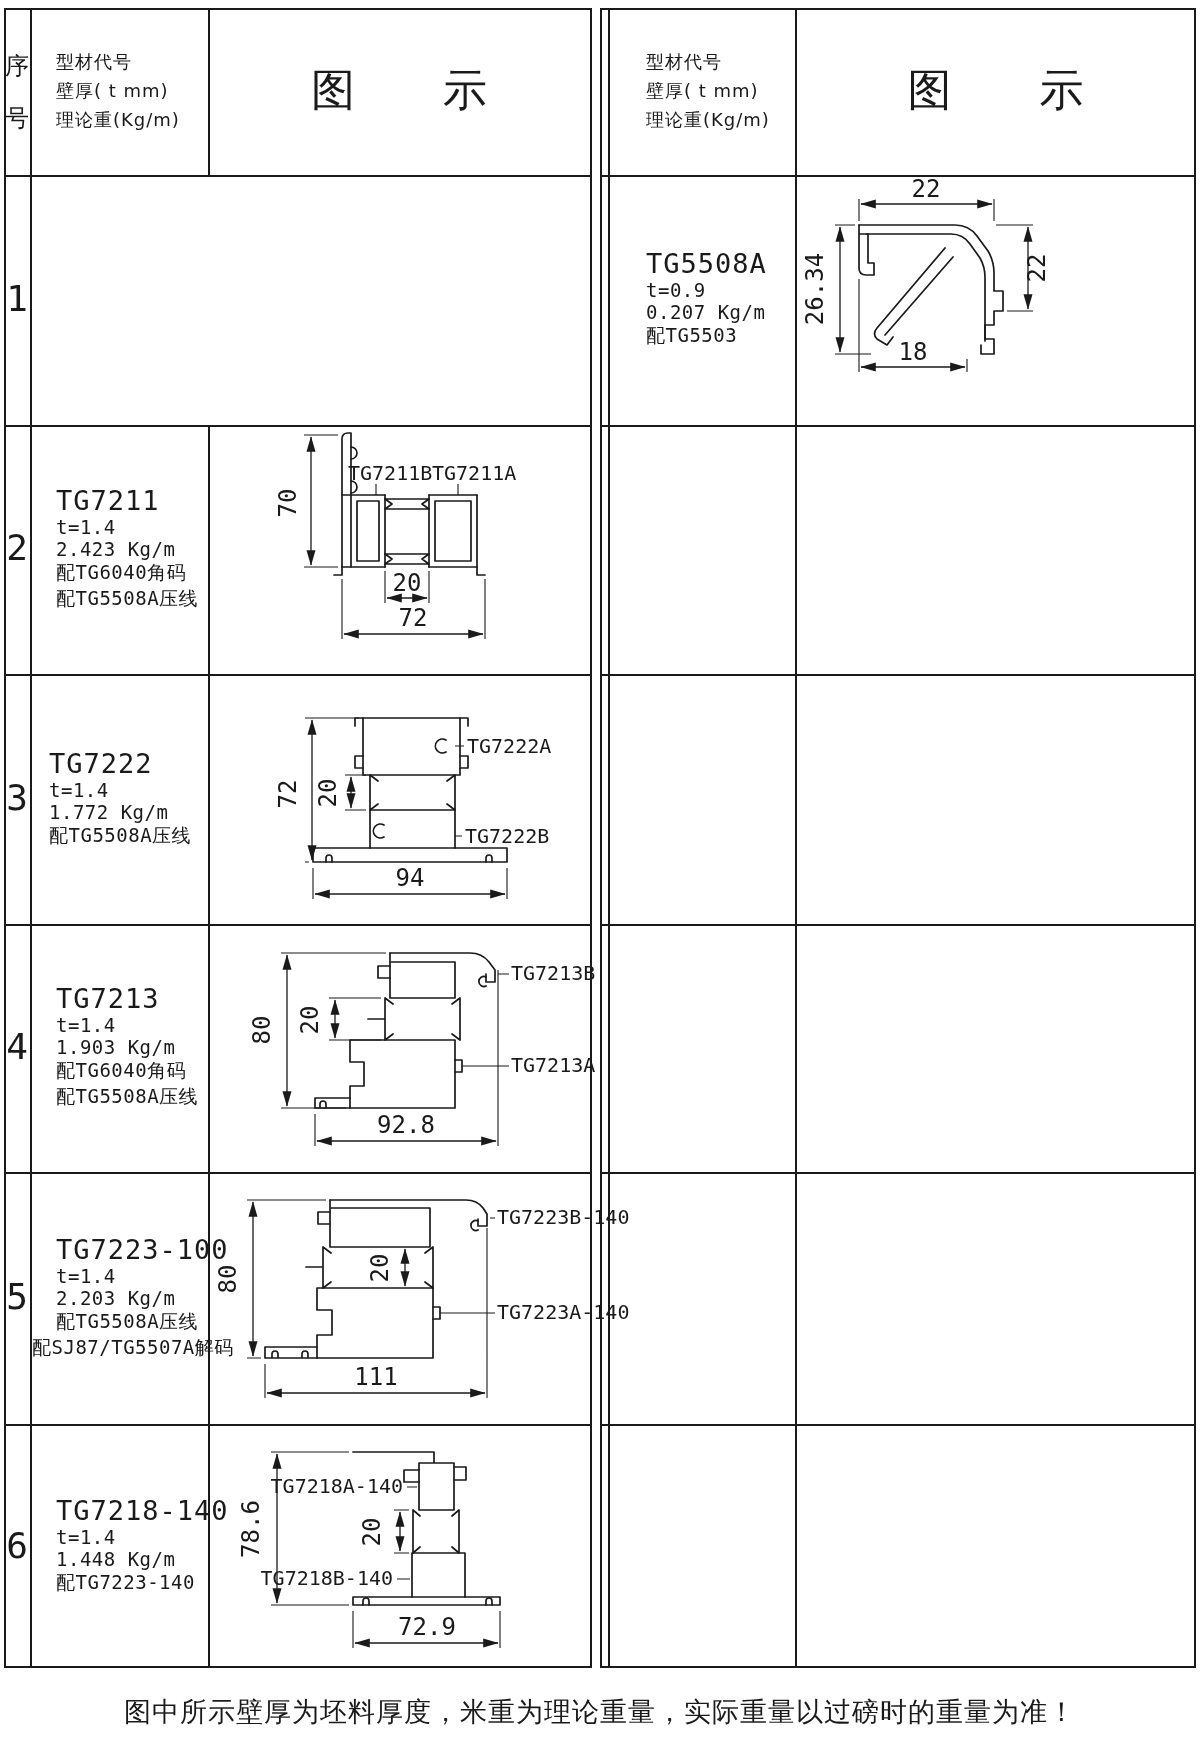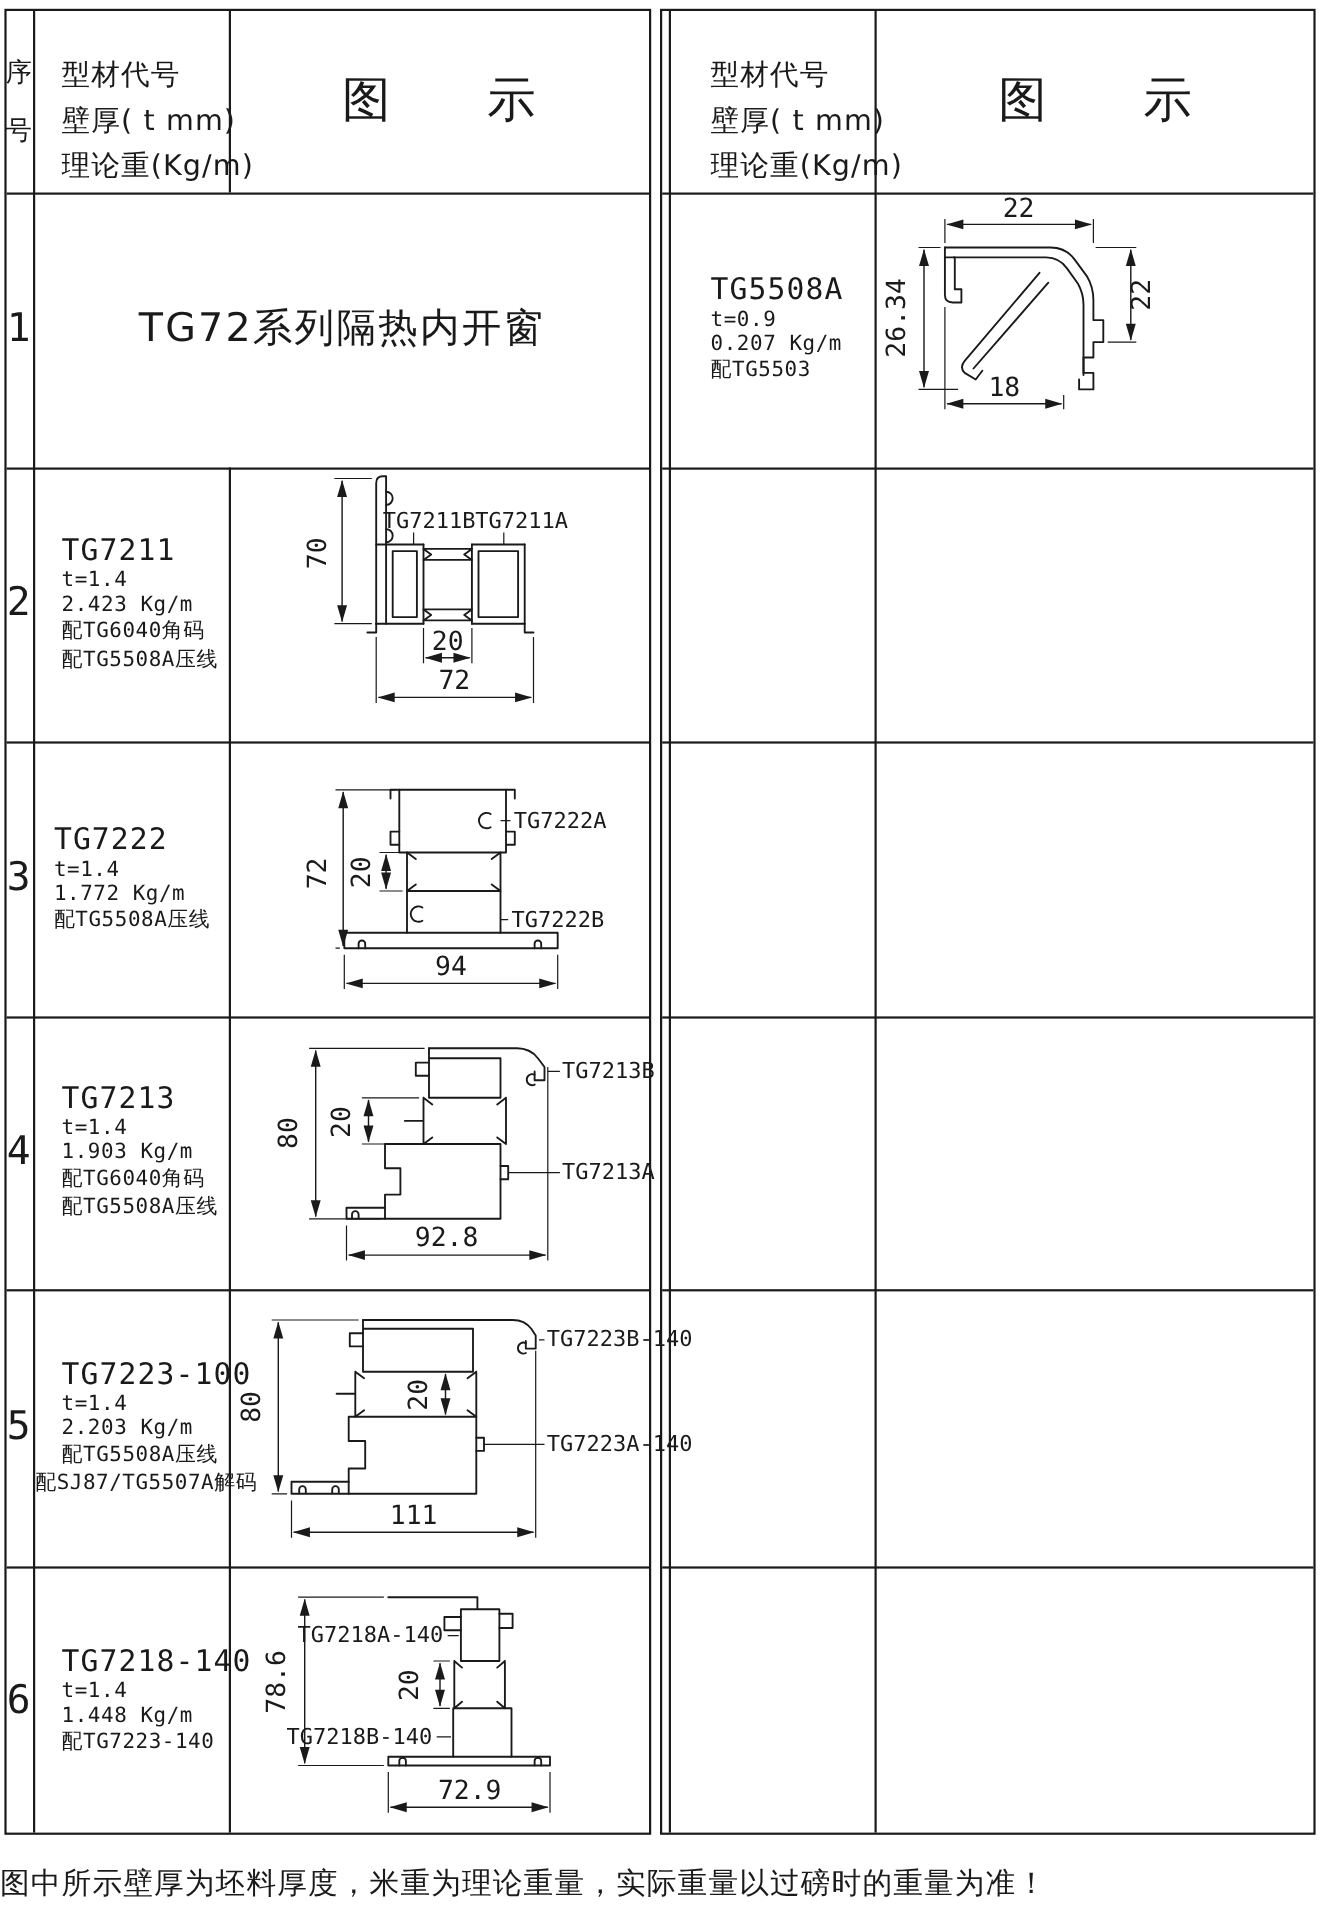--- a/index.html
+++ b/index.html
@@ -9,25 +9,25 @@
   .vline{position:absolute;width:2px;background:#1a1a1a}
   .hline{position:absolute;height:2px;background:#1a1a1a;left:0;right:0}
   .serial{position:absolute;left:4px;width:26px;display:flex;align-items:center;justify-content:center;
           font-size:36px;font-family:"DejaVu Sans Mono","DejaVu Sans",sans-serif}
   .stack{position:absolute;display:flex;flex-direction:column;justify-content:center;box-sizing:border-box}
   .code-line{font-size:27px;letter-spacing:1px;font-family:"DejaVu Sans Mono","DejaVu Sans",sans-serif}
   .sub-line{font-size:19px;letter-spacing:0.5px;font-family:"DejaVu Sans Mono","DejaVu Sans",sans-serif;white-space:nowrap}
   .neg{margin-left:-24px}
   .hdr-serial{position:absolute;left:4px;top:10px;width:26px;height:163px;display:flex;flex-direction:column;
               align-items:center;justify-content:center;gap:20px;font-size:24px}
-  .hdr-spec{position:absolute;font-size:26px;line-height:1.6;letter-spacing:1px;white-space:nowrap}
+  .hdr-spec{position:absolute;font-size:18px;line-height:1.6;letter-spacing:1px;white-space:nowrap}
   .hdr-diag{position:absolute;display:flex;align-items:center;justify-content:center;font-size:44px;font-weight:500}
   .title-cell{position:absolute;display:flex;align-items:center;justify-content:center;font-size:36px;
               letter-spacing:2px;font-weight:500;white-space:nowrap}
-  .footer{position:absolute;left:0;top:1694px;width:1200px;font-size:27px;letter-spacing:1px}
+  .footer{position:absolute;left:0;top:1694px;width:1200px;text-align:center;font-size:27px;letter-spacing:1px}
   svg{position:absolute;overflow:visible}
   .pf{fill:none;stroke:#1a1a1a;stroke-width:1.7;stroke-linejoin:round;stroke-linecap:round}
   .dim{fill:none;stroke:#1a1a1a;stroke-width:1.3}
   .ext{fill:none;stroke:#1a1a1a;stroke-width:1.1}
   .dimtxt{font-size:24px;fill:#1a1a1a;text-anchor:middle;font-family:"DejaVu Sans Mono","DejaVu Sans",sans-serif}
   .lbl{font-size:20px;fill:#1a1a1a;text-anchor:start;font-family:"DejaVu Sans Mono","DejaVu Sans",sans-serif}
   .lbl-end{text-anchor:end}
 </style>
 </head>
 <body>
@@ -77,21 +77,20 @@
   <div class="hdr-diag" style="left:206px;top:8px;width:386px;height:165px">图　　示</div>
 
   <div class="hdr-spec" style="left:646px;top:48px">
     <div>型材代号</div>
     <div>壁厚( t mm)</div>
     <div>理论重(Kg/m)</div>
   </div>
   <div class="hdr-diag" style="left:795px;top:8px;width:401px;height:165px">图　　示</div>
 
   <div class="serial" style="top:173px;height:250px">1</div>
-  <div class="title-cell" style="left:34px;top:177px;width:554px;height:242px">TG72系列隔热内开窗</div>
 
   <div class="serial" style="top:423px;height:249px">2</div>
   <div class="stack" style="left:56px;top:435px;width:210px;height:226px">
     <div class="code-line">TG7211</div>
     <div class="sub-line">t=1.4</div>
     <div class="sub-line">2.423 Kg/m</div>
     <div class="sub-line">配TG6040角码</div>
     <div class="sub-line">配TG5508A压线</div>
   </div>
   <svg style="left:208px;top:423px" width="384" height="249" viewBox="0 0 384 249">

